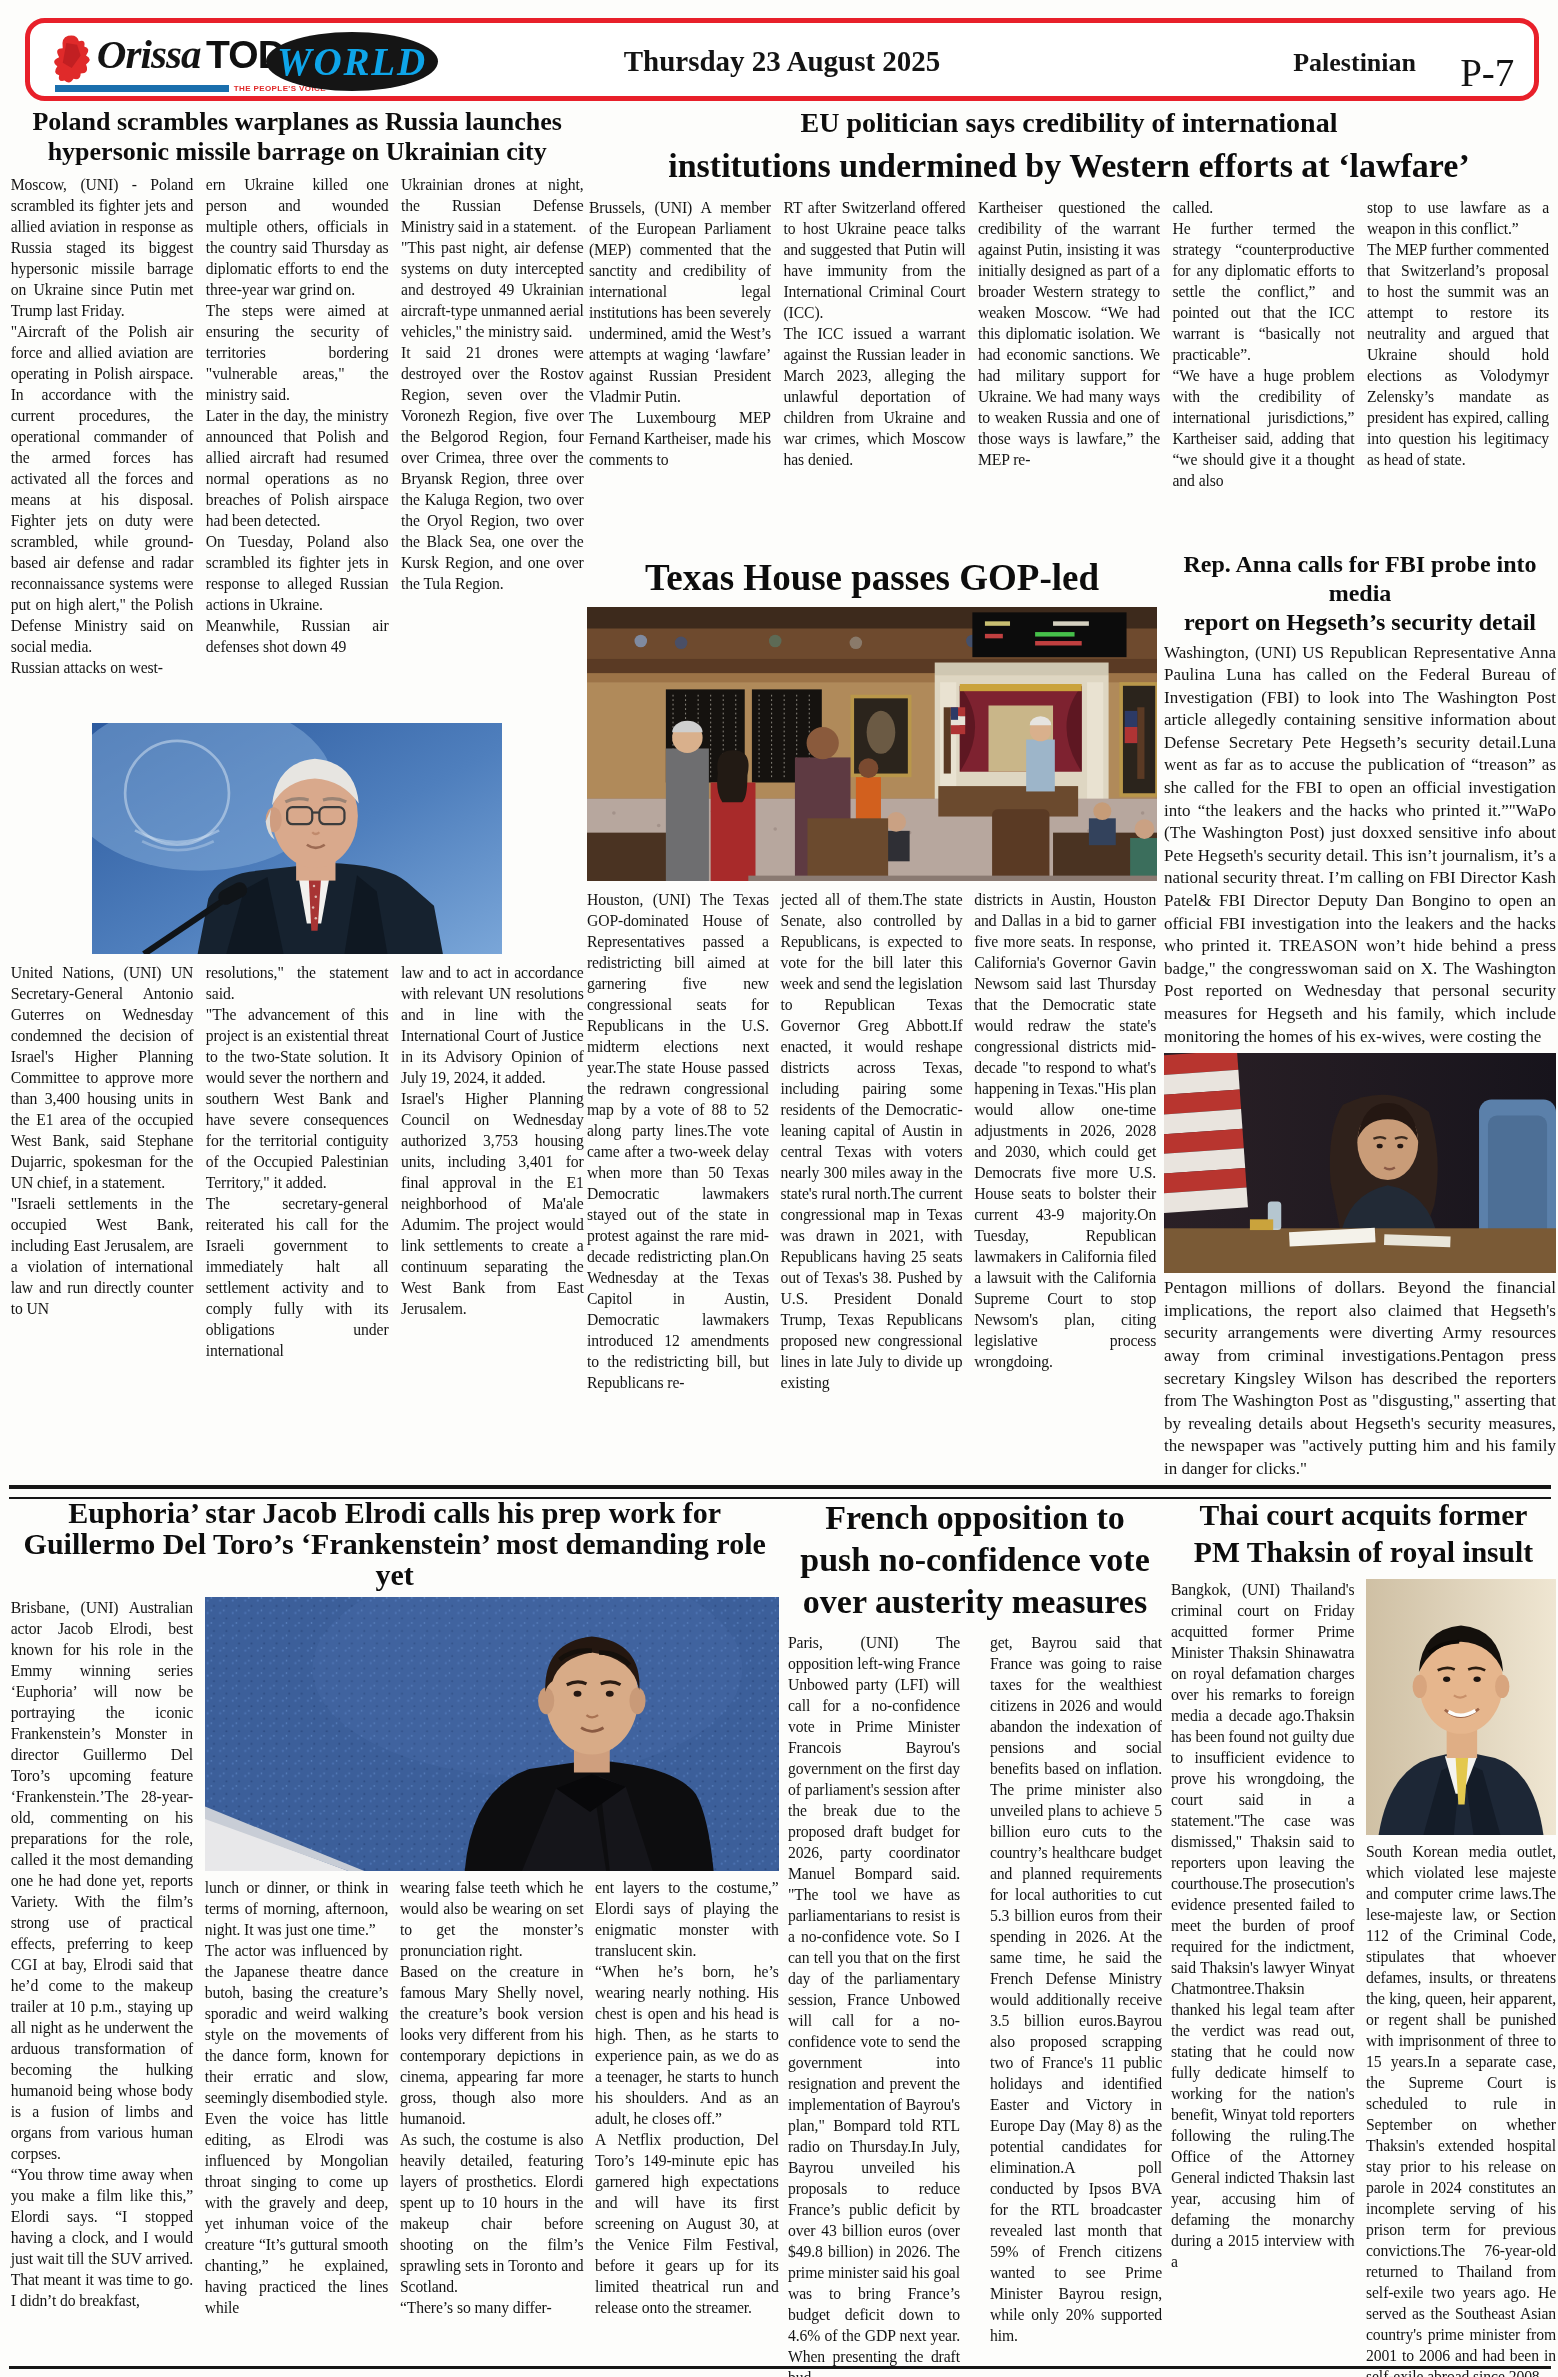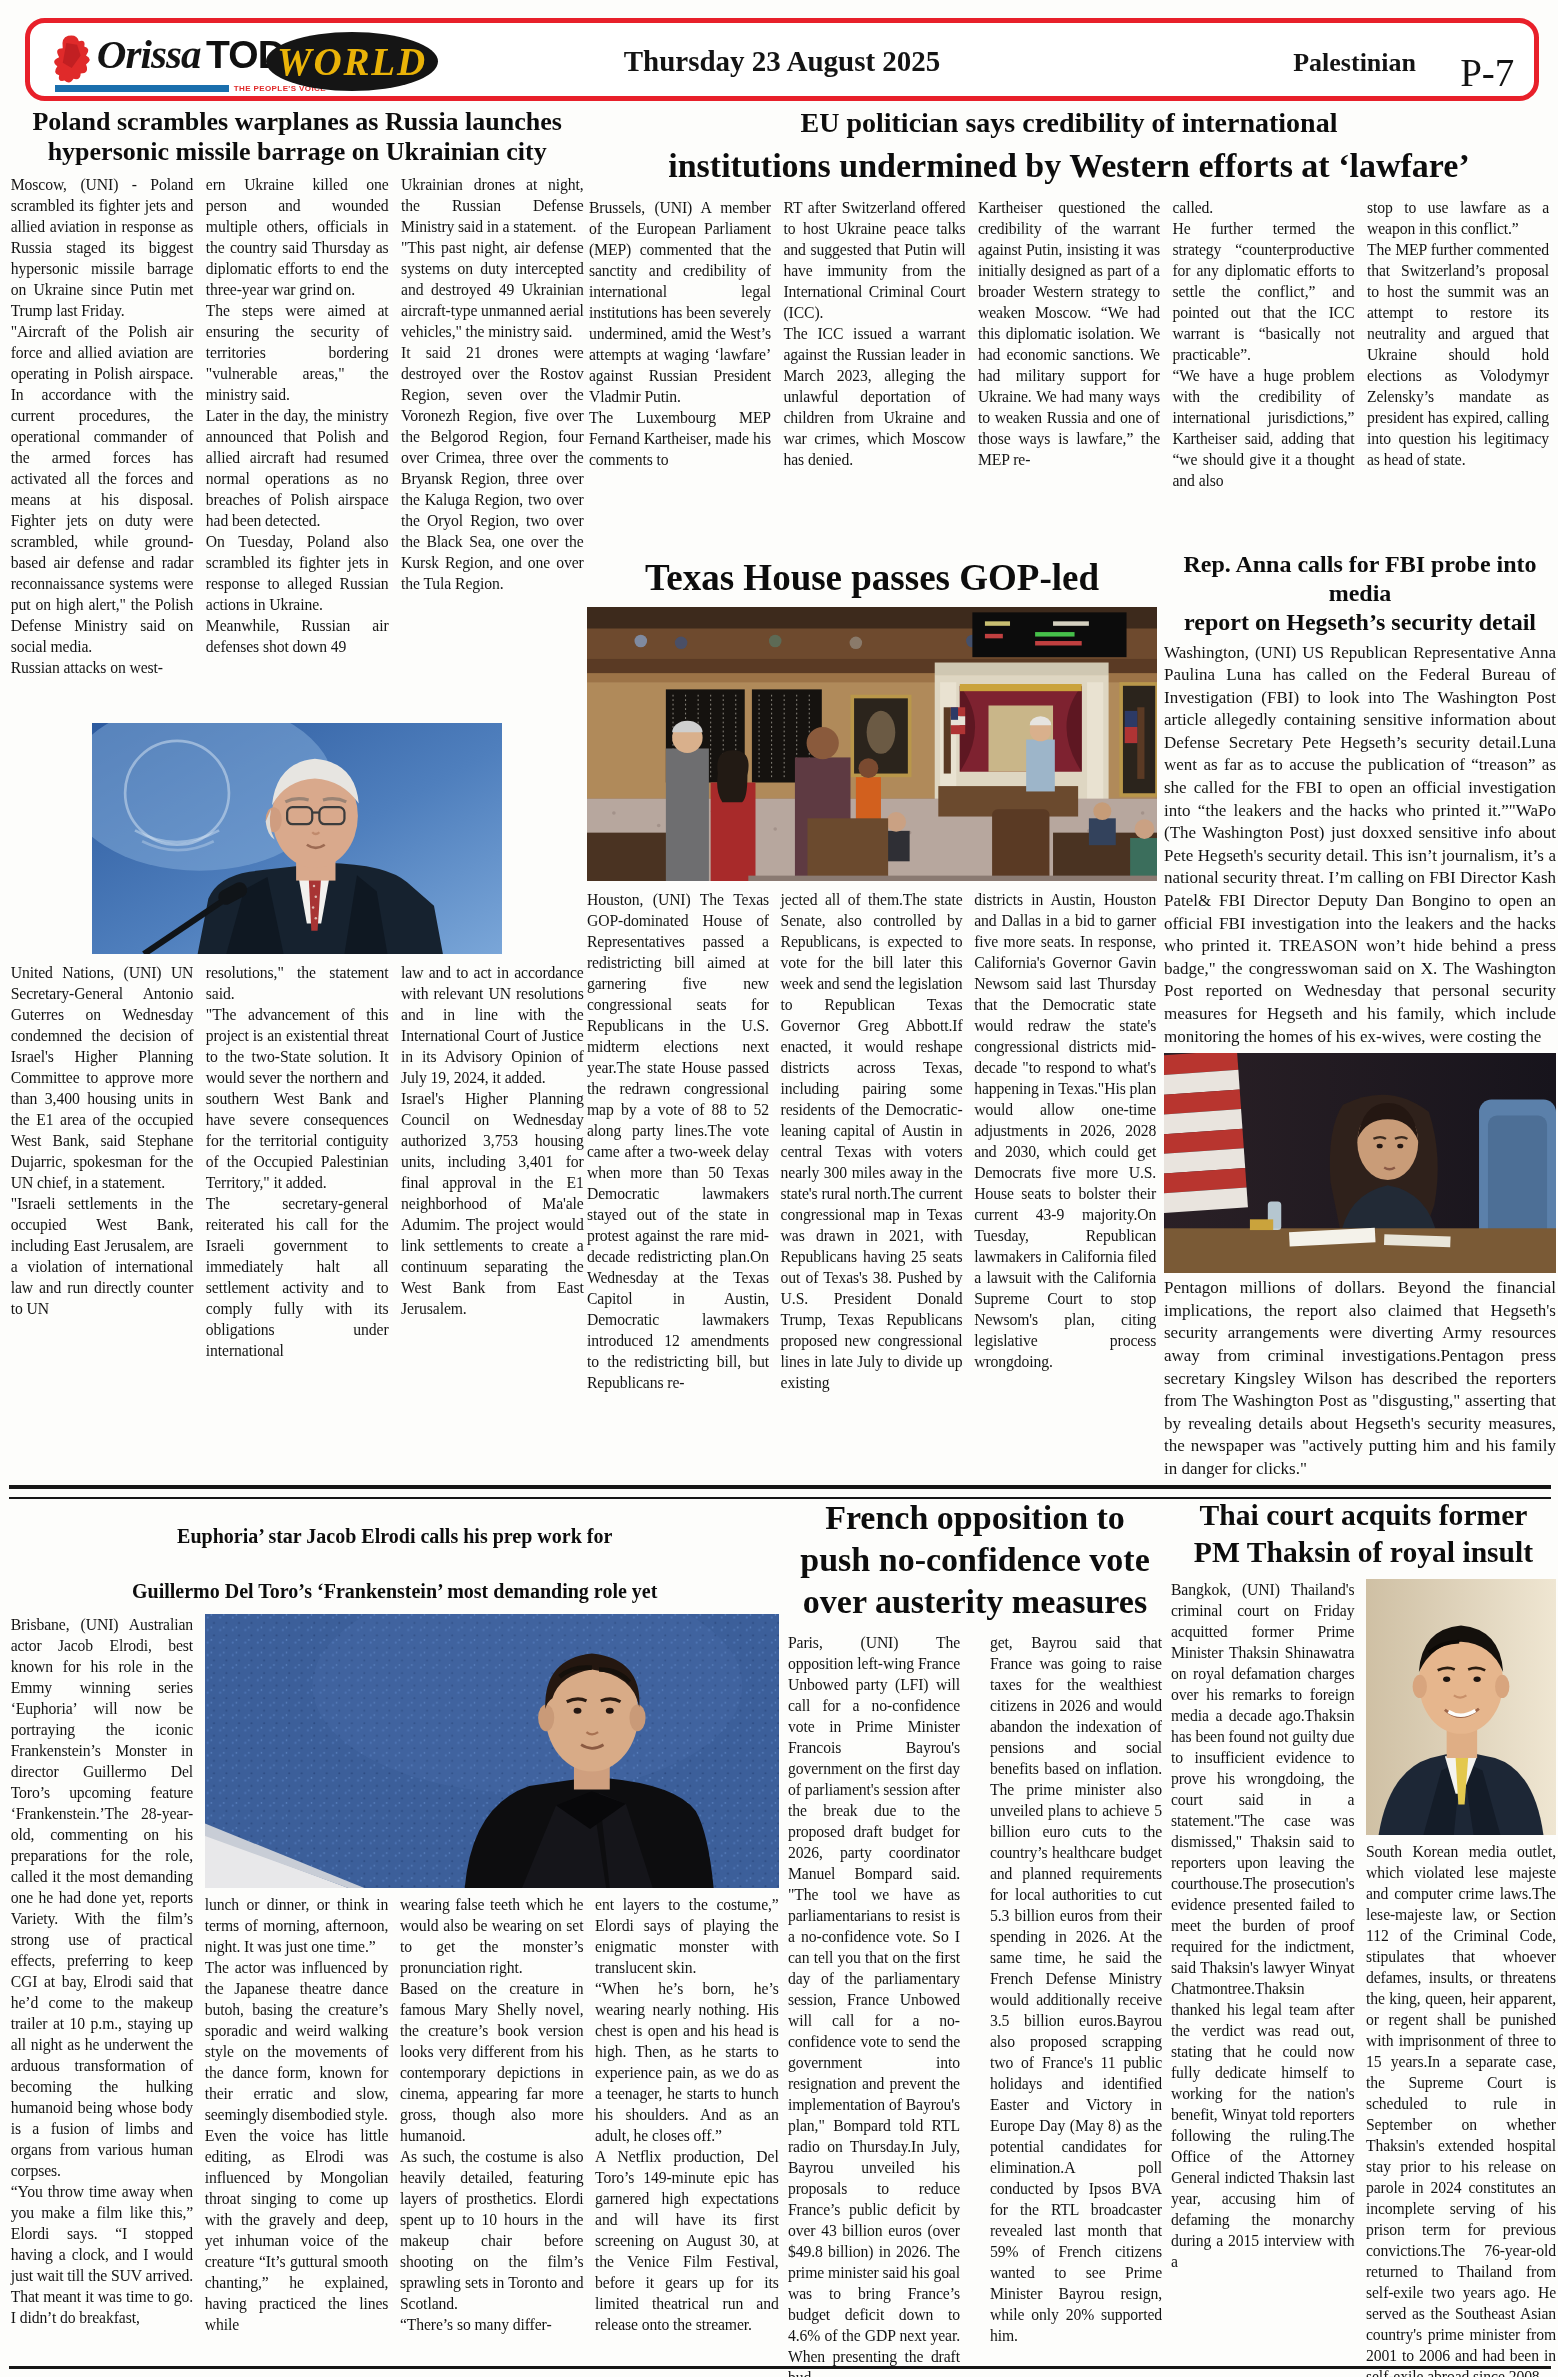--- a/index.html
+++ b/index.html
@@ -8,21 +8,21 @@
   
   .masthead{position:absolute;left:25px;top:18px;width:1504px;height:73px;border:5.4px solid #e8202a;border-radius:19.7px;background:#fff;}
   .logo{position:absolute;left:19.7px;top:5.4px;width:269px;height:66px;}
   .logo-row{position:absolute;left:47px;top:1.8px;display:flex;align-items:baseline;}
   .logo-orissa{font-style:italic;font-size:41px;font-weight:600;color:#141414;letter-spacing:-0.9px;}
   .logo-today{font-family:"Liberation Sans",sans-serif;font-weight:bold;font-size:39px;color:#101010;letter-spacing:-0.9px;margin-left:5.4px;}
   .logo-map{position:absolute;left:0;top:5.4px;}
   .logo-bar{position:absolute;left:5.4px;top:57px;width:174px;height:6.3px;background:#1a6fad;}
   .logo-tagline{position:absolute;left:184px;top:56px;font-family:"Liberation Sans",sans-serif;font-weight:bold;font-size:8px;color:#e02a2a;letter-spacing:0.4px;white-space:nowrap;}
   .world-badge{position:absolute;left:236px;top:9px;width:172px;height:59px;background:#151515;border-radius:50%;display:flex;align-items:center;justify-content:center;}
-  .world-text{font-style:italic;font-weight:bold;font-size:39px;color:#eab308;letter-spacing:1.8px;}
+  .world-text{font-style:italic;font-weight:bold;font-size:39px;color:#0ea5e9;letter-spacing:1.8px;}
   .mast-date{position:absolute;left:50%;transform:translateX(-50%);top:21.5px;font-weight:bold;font-size:29px;white-space:nowrap;}
   .mast-city{position:absolute;right:118px;top:25px;font-weight:bold;font-size:26px;white-space:nowrap;}
   .mast-page{position:absolute;right:19.7px;top:27px;font-size:39px;white-space:nowrap;}
 
   
   .article{position:absolute;}
   .hl{font-weight:bold;text-align:center;color:#0d0d0d;}
   .cols{display:flex;margin-top:7.2px;}
   .col{font-size:15.7px;line-height:21px;text-align:justify;white-space:pre-line;letter-spacing:-0.1px;}
   .photo{overflow:hidden;background:#888;}
@@ -53,21 +53,21 @@
   #a-un{left:10.7px;top:715px;width:573px;}
   #a-un .hl{font-size:29.6px;line-height:35px;}
   #a-un .photo{width:410px;height:231px;margin:8px auto 0 auto;}
   #a-un .cols{gap:12.5px;margin-top:8px;}
   #a-un .col{width:183px;}
 
   .rule-double{position:absolute;left:9px;top:1485px;width:1542px;height:8px;border-top:4.5px solid #161616;border-bottom:2.7px solid #161616;}
   .rule-bottom{position:absolute;left:9px;top:2366px;width:1542px;border-top:3.6px solid #161616;}
 
   #a-elordi{left:10.7px;top:1497px;width:768px;}
-  #a-elordi .hl{font-size:20px;line-height:31px;margin-top:24px;}
+  #a-elordi .hl{font-size:30px;line-height:31px;}
   #a-elordi .wrap{display:flex;gap:11.6px;margin-top:7.2px;}
   #a-elordi .c1{width:183px;}
   #a-elordi .right{width:574px;}
   #a-elordi .photo{width:574px;height:274px;}
   #a-elordi .cols{gap:11.6px;margin-top:6.3px;}
   #a-elordi .col{width:184px;}
 
   #a-french{left:788px;top:1497px;width:374px;}
   #a-french .hl{font-size:34px;line-height:42px;}
   #a-french .cols{gap:30px;margin-top:9px;}

